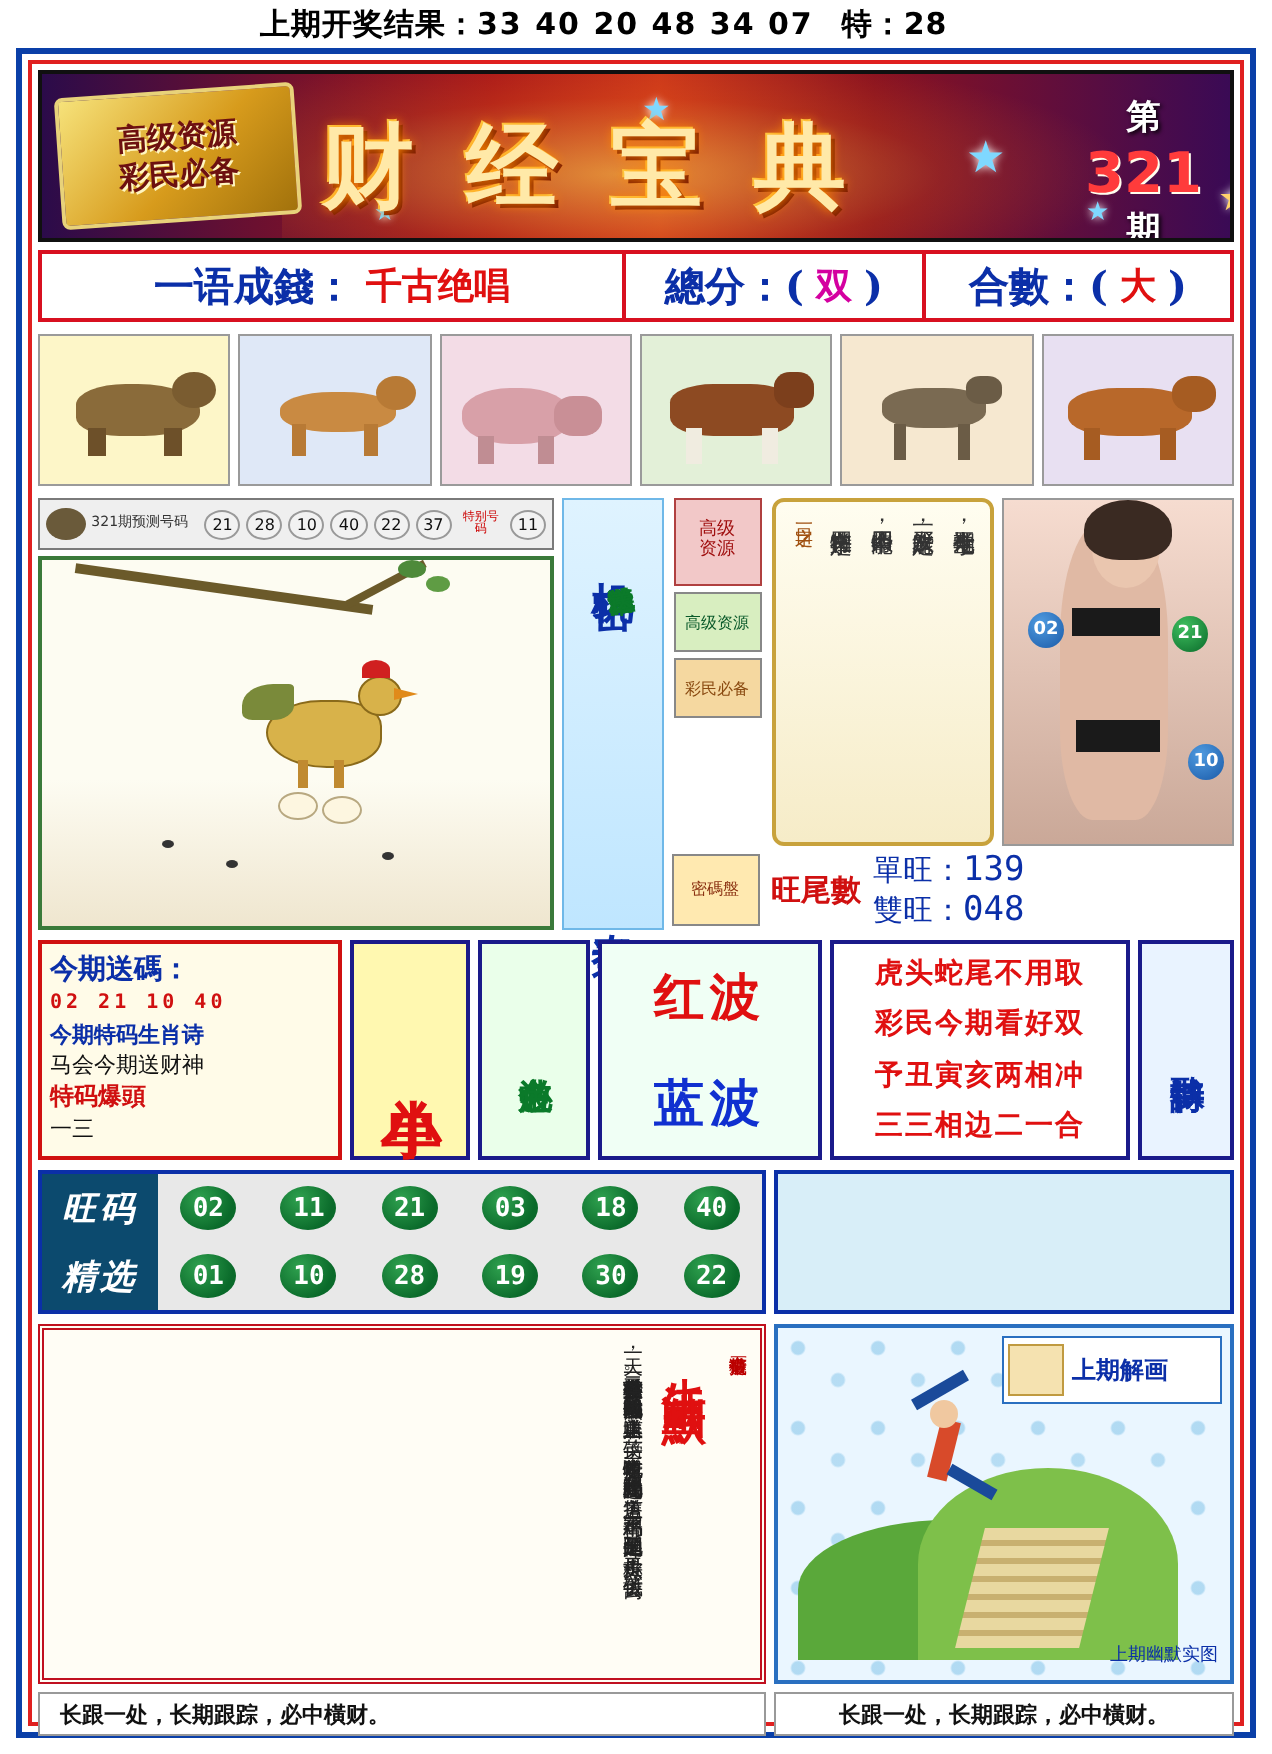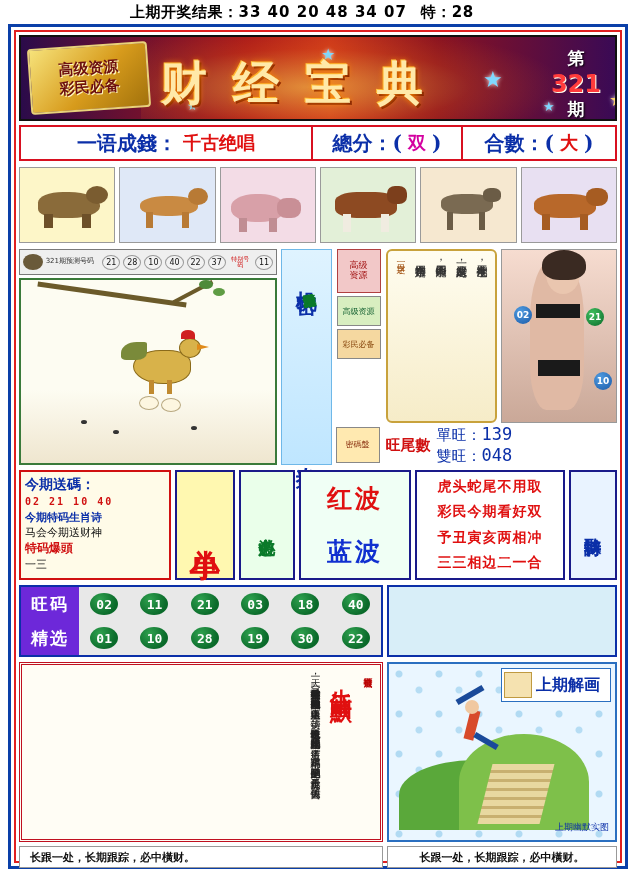--- a/index.html
+++ b/index.html
@@ -64,21 +64,21 @@
     position:absolute; left:140px; top:16px;
     font-size:46px; font-weight:bold; letter-spacing:26px;
     color:#ffe9a8;
     text-shadow: 0 0 6px #ff8a00, 2px 2px 0 #7a1a00, -1px -1px 0 #ffd24a;
     font-family:"DejaVu Serif","Liberation Serif",serif;
   }
   .banner-issue {
     position:absolute; right:14px; top:10px; text-align:center; color:#fff;
   }
   .banner-issue .lbl { font-size:17px; color:#ffffff; font-weight:bold; text-shadow:1px 1px 2px #000; }
-  .banner-issue .no  { font-size:24px; color:#ff3b3b; font-weight:bold; text-shadow:1px 1px 0 #ffe; }
+  .banner-issue .no  { font-size:28px; color:#ff3b3b; font-weight:bold; text-shadow:1px 1px 0 #ffe; }
   .banner-issue .qi  { font-size:17px; color:#ffffff; font-weight:bold; text-shadow:1px 1px 2px #000;}
   .star { position:absolute; color:#7fd8ff; font-size:16px; text-shadow:0 0 4px #fff; }
 
   
   .redstrip {
     margin-top:4px; height:36px;
     border:2px solid #d81020;
     display:flex; align-items:stretch; background:#fff;
   }
   .rs-cell { display:flex; align-items:center; justify-content:center; gap:6px; padding:0 8px; }
@@ -170,23 +170,23 @@
   .bx-e .ln { font-size:14px; color:#e01010; font-weight:bold; text-align:center; letter-spacing:1px;
               font-family:"DejaVu Serif","Liberation Serif",serif;}
   .bx-f { width:48px; background:#e9f3ff; display:flex; align-items:center; justify-content:center; }
   .bx-f .t { font-size:17px; font-weight:bold; color:#0b2fa8; line-height:1.2; text-align:center;
              font-family:"DejaVu Serif","Liberation Serif",serif;}
 
   
   .wtable { margin-top:5px; display:flex; gap:4px; height:72px; }
   .wt-left { width:364px; border:2px solid #0b2fa8; display:flex; }
   .wt-labels { width:58px; display:flex; flex-direction:column; }
-  .wt-lab { flex:1; background:#6d28d9; color:#fff; font-size:17px; font-weight:bold;
+  .wt-lab { flex:1; background:#0c4a6e; color:#fff; font-size:17px; font-weight:bold;
             display:flex; align-items:center; justify-content:center; letter-spacing:2px;
-            font-family:"DejaVu Serif","Liberation Serif",serif;}
+            font-family:"DejaVu Serif","Liberation Serif",serif;font-style:italic;}
   .wt-grid { flex:1; display:flex; flex-direction:column; background:#e8e8e8; }
   .wt-row { flex:1; display:flex; align-items:center; justify-content:space-around; }
   .ball {
     width:28px; height:22px; border-radius:50%;
     background:radial-gradient(circle at 35% 30%, #2fa14f, #0a6a2a 70%);
     color:#fff; font-size:13px; font-weight:bold;
     display:flex; align-items:center; justify-content:center;
     font-family:"DejaVu Sans Mono","Liberation Mono",monospace;
   }
   .wt-right { flex:1; border:2px solid #0b2fa8; background:#d8eef8; display:flex; }
@@ -482,21 +482,21 @@
             <div class="title">生活幽默</div>
           </div>
           <div class="sub">投石带猜谜底</div>
         </div>
       </div>
       <div class="b-right">
         <div class="heartbg"></div>
 
         <div style="position:absolute;right:4px;top:4px;width:110px;height:34px;border:1px solid #2a6fc0;background:#fff;display:flex;align-items:center;gap:4px;padding:2px;">
           <span style="width:28px;height:26px;background:#f5e2b0;border:1px solid #c09a40;display:inline-block;"></span>
-          <span style="font-size:16px;color:#0b2fa8;font-weight:bold;">上期解画</span>
+          <span style="font-size:12px;color:#0b2fa8;font-weight:bold;">上期解画</span>
         </div>
 
         <div class="hill" style="left:10px;top:96px;width:150px;height:70px;background:#5aa83a;"></div>
         <div class="hill" style="left:70px;top:70px;width:130px;height:96px;background:#7ec04a;"></div>
 
         <div style="position:absolute;left:96px;top:100px;width:62px;height:60px;background:
              repeating-linear-gradient(180deg,#e8d8a0 0 6px,#c8b070 6px 9px);transform:skewX(-14deg);"></div>
 
         <div style="position:absolute;left:78px;top:46px;width:10px;height:30px;background:#d84a2a;transform:rotate(14deg);"></div>
         <div style="position:absolute;left:76px;top:36px;width:14px;height:14px;border-radius:50%;background:#f0c8a0;"></div>

